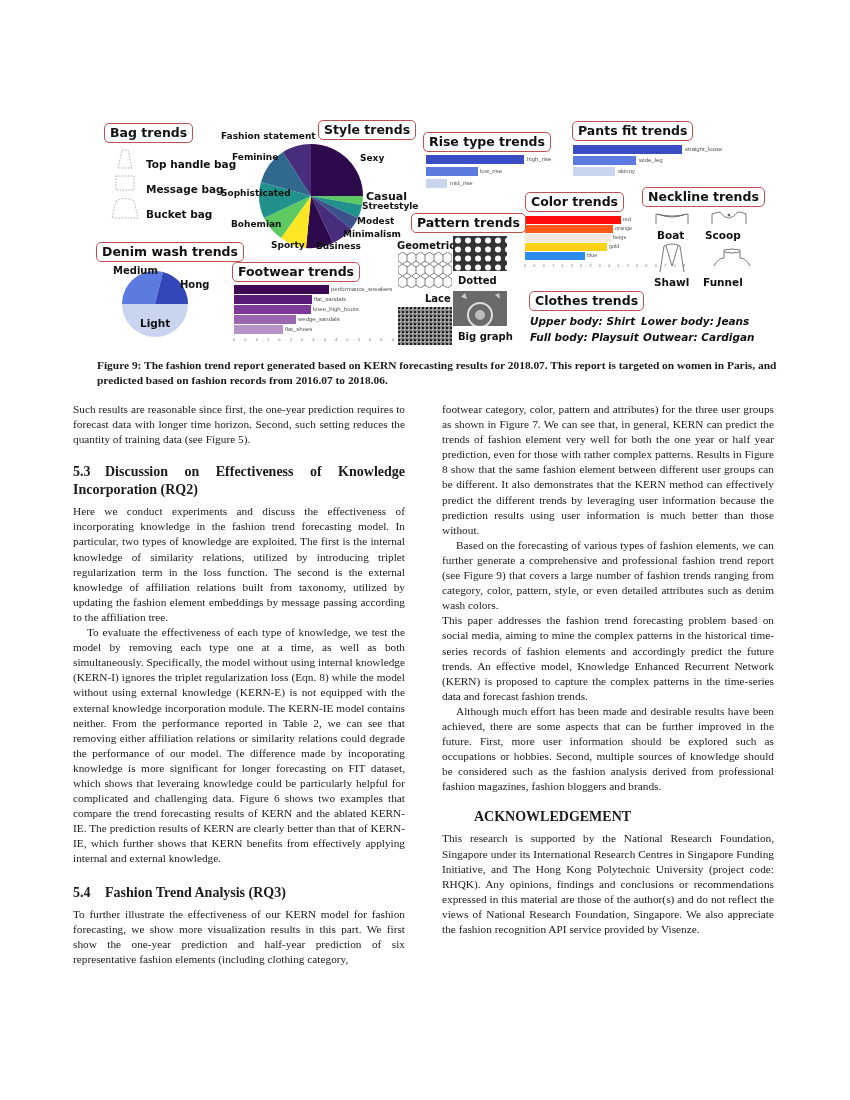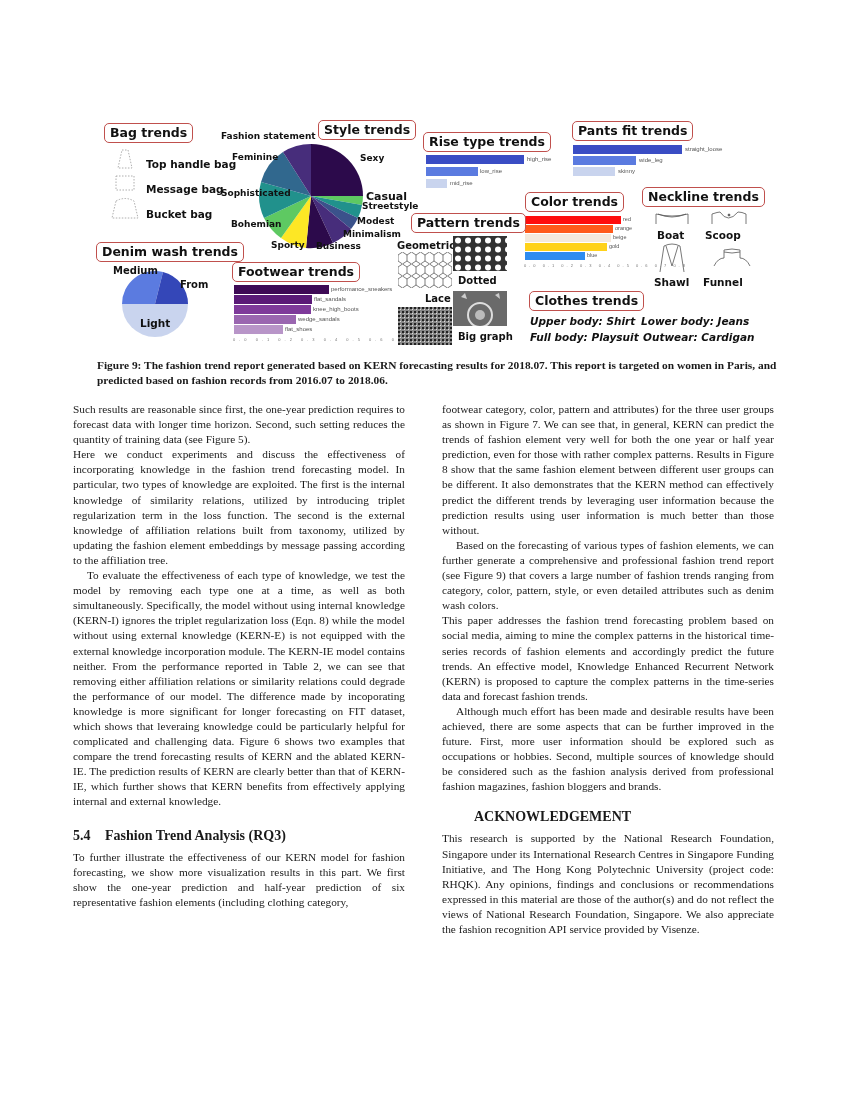--- a/index.html
+++ b/index.html
@@ -63,21 +63,21 @@
   <div class="lbl" style="left:271px;top:240px;font-size:9px;">Sporty</div>
   <div class="lbl" style="left:316px;top:241px;font-size:9px;">Business</div>
 
   <div class="tbox" style="left:96px;top:242px;">Denim wash trends</div>
   <svg class="abs" style="left:122px;top:271px;" width="66" height="66" viewBox="-33 -33 66 66">
     <path d="M0 0 L33 0 A33 33 0 0 1 -33 0 Z" fill="#c9d4ee"></path>
     <path d="M0 0 L-33 0 A33 33 0 0 1 8 -32 Z" fill="#5b7be0"></path>
     <path d="M0 0 L8 -32 A33 33 0 0 1 33 0 Z" fill="#3447b8"></path>
   </svg>
   <div class="lbl" style="left:105px;top:265px;font-size:10px;padding-left:8px;">Medium</div>
-  <div class="lbl" style="left:180px;top:279px;font-size:10px;">From</div>
+  <div class="lbl" style="left:180px;top:279px;font-size:10px;">Hong</div>
   <div class="lbl" style="left:140px;top:317px;font-size:10.5px;">Light</div>
 
   <div class="tbox" style="left:232px;top:262px;">Footwear  trends</div>
   <div class="bar" style="left:234px;top:285px;width:95px;background:#3e0a55;"></div>
   <div class="sm" style="left:331px;top:286px;">performance_sneakers</div>
   <div class="bar" style="left:234px;top:295px;width:78px;background:#5a1a77;"></div>
   <div class="sm" style="left:314px;top:296px;">flat_sandals</div>
   <div class="bar" style="left:234px;top:305px;width:77px;background:#7e3a9a;"></div>
   <div class="sm" style="left:313px;top:306px;">knee_high_boots</div>
   <div class="bar" style="left:234px;top:315px;width:62px;background:#9a66b0;"></div>
@@ -176,20 +176,23 @@
   <div class="clothes" style="left:530px;top:315px;">Upper body: Shirt</div>
   <div class="clothes" style="left:641px;top:315px;">Lower body: Jeans</div>
   <div class="clothes" style="left:530px;top:331px;">Full body: Playsuit</div>
   <div class="clothes" style="left:643px;top:331px;">Outwear:  Cardigan</div>
 </div>
 
 <div class="caption">Figure 9: The fashion trend report generated based on KERN forecasting results for 2018.07. This report is targeted on women in Paris, and predicted based on fashion records from 2016.07 to 2018.06.</div>
 
 <div class="col" style="left:73px;top:402px;">
   <p>Such results are reasonable since first, the one-year prediction requires to forecast data with longer time horizon. Second, such setting reduces the quantity of training data (see Figure 5).</p>
+  <div class="h2" style="margin-top:16px;">
+    <span class="num">5.3</span><span>Discussion on Effectiveness of Knowledge Incorporation (RQ2)</span>
+  </div>
   <p>Here we conduct experiments and discuss the effectiveness of incorporating knowledge in the fashion trend forecasting model. In particular, two types of knowledge are exploited. The first is the internal knowledge of similarity relations, utilized by introducing triplet regularization term in the loss function. The second is the external knowledge of affiliation relations built from taxonomy, utilized by updating the fashion element embeddings by message passing according to the affiliation tree.</p>
   <p class="ind">To evaluate the effectiveness of each type of knowledge, we test the model by removing each type one at a time, as well as both simultaneously. Specifically, the model without using internal knowledge (KERN-I) ignores the triplet regularization loss (Eqn. 8) while the model without using external knowledge (KERN-E) is not equipped with the external knowledge incorporation module. The KERN-IE model contains neither. From the performance reported in Table 2, we can see that removing either affiliation relations or similarity relations could degrade the performance of our model. The difference made by incoporating knowledge is more significant for longer forecasting on FIT dataset, which shows that leveraing knowledge could be particularly helpful for complicated and challenging data. Figure 6 shows two examples that compare the trend forecasting results of KERN and the ablated KERN-IE. The prediction results of KERN are clearly better than that of KERN-IE, which further shows that KERN benefits from effectively applying internal and external knowledge.</p>
   <div class="h2" style="margin-top:17px;">
     <span class="num">5.4</span><span>Fashion Trend Analysis (RQ3)</span>
   </div>
   <p>To further illustrate the effectiveness of our KERN model for fashion forecasting, we show more visualization results in this part. We first show the one-year prediction and half-year prediction of six representative fashion elements (including clothing category,</p>
 </div>
 
 <div class="col" style="left:442px;top:402px;">
   <p>footwear category, color, pattern and attributes) for the three user groups as shown in Figure 7. We can see that, in general, KERN can predict the trends of fashion element very well for both the one year or half year prediction, even for those with rather complex patterns. Results in Figure 8 show that the same fashion element between different user groups can be different. It also demonstrates that the KERN method can effectively predict the different trends by leveraging user information because the prediction results using user information is much better than those without.</p>

